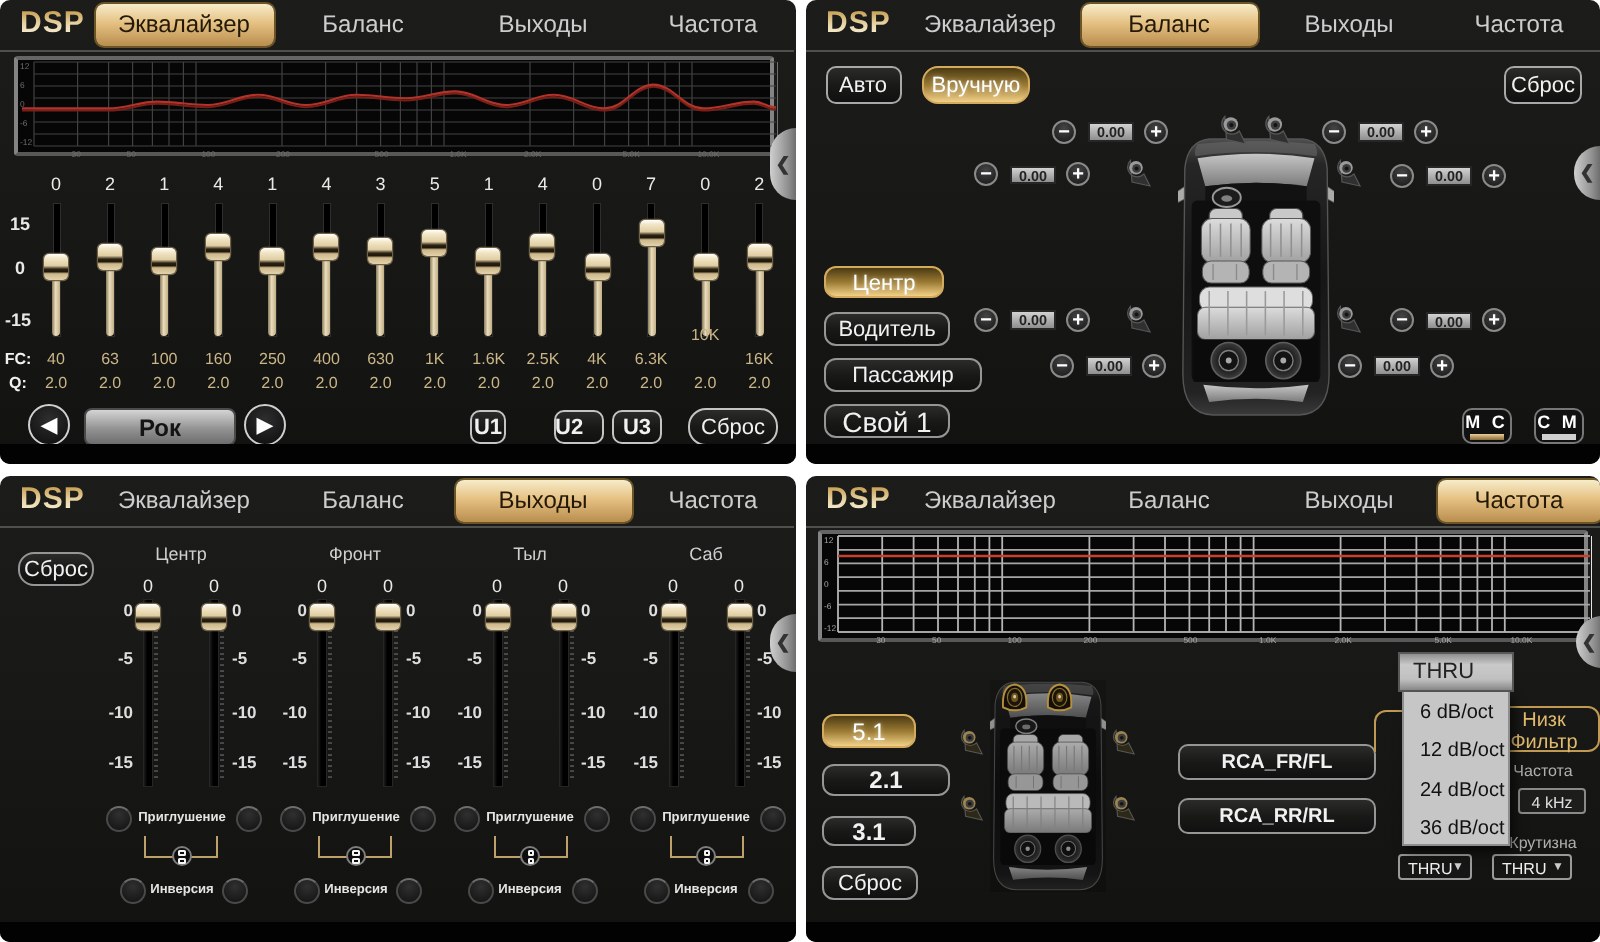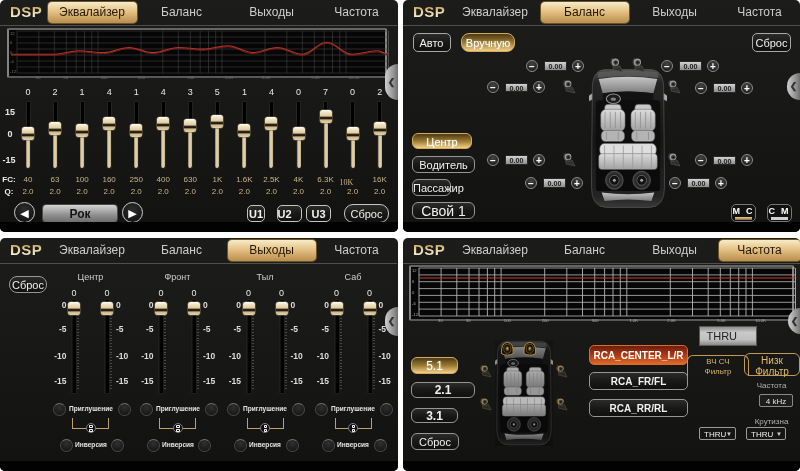--- a/index.html
+++ b/index.html
@@ -146,38 +146,38 @@
       <div class="a" style="left:315.55px;top:88px;width:20px;height:9px;font-size:9px;color:#e9e9e9;font-weight:normal;text-align:center;line-height:9px;">7</div>
       <div class="a " style="left:324.05px;top:101.5px;width:3px;height:66.5px;background:#000;box-shadow:0 0 0 0.5px #2e2e2e;"></div>
       <div class="a " style="left:323.55px;top:121.2px;width:4px;height:46.8px;background:linear-gradient(90deg,#8a7a5c,#e9ddbd 45%,#c2ae84);border-radius:0 0 2px 2px;"></div>
       <div class="a " style="left:319.55px;top:109.7px;width:12px;height:13px;background:linear-gradient(180deg,#ffffff 0%,#f2e7c8 16%,#e0cda2 45%,#2a2212 58%,#1e180c 68%,#cdb78a 76%,#e2d2ac 100%);border-radius:2.5px;box-shadow:0 0 0 0.6px #6f6148;"></div>
       <div class="a" style="left:312.55px;top:175px;width:26px;height:10px;font-size:8px;color:#cab588;font-weight:normal;text-align:center;line-height:10px;">6.3K</div>
       <div class="a" style="left:312.55px;top:187px;width:26px;height:10px;font-size:8px;color:#cab588;font-weight:normal;text-align:center;line-height:10px;">2.0</div>
       <div class="a" style="left:342.6px;top:88px;width:20px;height:9px;font-size:9px;color:#e9e9e9;font-weight:normal;text-align:center;line-height:9px;">0</div>
       <div class="a " style="left:351.1px;top:101.5px;width:3px;height:66.5px;background:#000;box-shadow:0 0 0 0.5px #2e2e2e;"></div>
       <div class="a " style="left:350.6px;top:138.0px;width:4px;height:30.0px;background:linear-gradient(90deg,#8a7a5c,#e9ddbd 45%,#c2ae84);border-radius:0 0 2px 2px;"></div>
       <div class="a " style="left:346.6px;top:126.5px;width:12px;height:13px;background:linear-gradient(180deg,#ffffff 0%,#f2e7c8 16%,#e0cda2 45%,#2a2212 58%,#1e180c 68%,#cdb78a 76%,#e2d2ac 100%);border-radius:2.5px;box-shadow:0 0 0 0.6px #6f6148;"></div>
-      <div class="a" style="left:339.6px;top:178px;width:26px;height:10px;font-size:8px;color:#cab588;font-weight:normal;line-height:10px;font-family:Liberation Serif, serif;">10K</div>
+      <div class="a" style="left:339.6px;top:163px;width:26px;height:10px;font-size:8px;color:#cab588;font-weight:normal;text-align:center;line-height:10px;">10K</div>
       <div class="a" style="left:339.6px;top:187px;width:26px;height:10px;font-size:8px;color:#cab588;font-weight:normal;text-align:center;line-height:10px;">2.0</div>
       <div class="a" style="left:369.65000000000003px;top:88px;width:20px;height:9px;font-size:9px;color:#e9e9e9;font-weight:normal;text-align:center;line-height:9px;">2</div>
       <div class="a " style="left:378.15000000000003px;top:101.5px;width:3px;height:66.5px;background:#000;box-shadow:0 0 0 0.5px #2e2e2e;"></div>
       <div class="a " style="left:377.65000000000003px;top:133.2px;width:4px;height:34.80000000000001px;background:linear-gradient(90deg,#8a7a5c,#e9ddbd 45%,#c2ae84);border-radius:0 0 2px 2px;"></div>
       <div class="a " style="left:373.65000000000003px;top:121.69999999999999px;width:12px;height:13px;background:linear-gradient(180deg,#ffffff 0%,#f2e7c8 16%,#e0cda2 45%,#2a2212 58%,#1e180c 68%,#cdb78a 76%,#e2d2ac 100%);border-radius:2.5px;box-shadow:0 0 0 0.6px #6f6148;"></div>
       <div class="a" style="left:366.65000000000003px;top:175px;width:26px;height:10px;font-size:8px;color:#cab588;font-weight:normal;text-align:center;line-height:10px;">16K</div>
       <div class="a" style="left:366.65000000000003px;top:187px;width:26px;height:10px;font-size:8px;color:#cab588;font-weight:normal;text-align:center;line-height:10px;">2.0</div>
       <div class="a " style="left:14px;top:202px;width:21px;height:21px;background:radial-gradient(circle at 50% 35%,#2e2e2e,#0c0c0c);border:1.6px solid #cfcfcf;border-radius:50%;">
         <div style="width:100%;text-align:center;line-height:20px;font-size:11px;color:#fff;">◀</div>
       </div>
       <div class="a " style="left:42px;top:204px;width:76px;height:18.5px;background:linear-gradient(180deg,#d4d4d4,#939393 55%,#6d6d6d);border-radius:4px;border:1px solid #4a4a4a;">
         <div style="width:100%;text-align:center;line-height:18px;font-size:12px;color:#141414;font-weight:bold;">Рок</div>
       </div>
       <div class="a " style="left:122px;top:202px;width:21px;height:21px;background:radial-gradient(circle at 50% 35%,#2e2e2e,#0c0c0c);border:1.6px solid #cfcfcf;border-radius:50%;">
         <div style="width:100%;text-align:center;line-height:20px;font-size:11px;color:#fff;">▶</div>
       </div>
-      <div class="a " style="left:247.0px;top:205px;width:18px;height:17px;background:linear-gradient(180deg,#2b2b29 0%,#191917 50%,#101010 100%);border:1.4px solid #c4c4c4;border-radius:5px;">
+      <div class="a " style="left:235px;top:205px;width:18px;height:17px;background:linear-gradient(180deg,#2b2b29 0%,#191917 50%,#101010 100%);border:1.4px solid #c4c4c4;border-radius:5px;">
         <div style="width:100%;text-align:center;line-height:17px;font-size:11px;color:#f1f1f1;font-weight:bold;">U1</div>
       </div>
       <div class="a " style="left:276.5px;top:205px;width:25px;height:17px;background:linear-gradient(180deg,#2b2b29 0%,#191917 50%,#101010 100%);border:1.4px solid #c4c4c4;border-radius:5px;">
         <div style="width:100%;line-height:17px;font-size:11px;color:#f1f1f1;font-weight:bold;">U2</div>
       </div>
       <div class="a " style="left:306.0px;top:205px;width:25px;height:17px;background:linear-gradient(180deg,#2b2b29 0%,#191917 50%,#101010 100%);border:1.4px solid #c4c4c4;border-radius:5px;">
         <div style="width:100%;text-align:center;line-height:17px;font-size:11px;color:#f1f1f1;font-weight:bold;">U3</div>
       </div>
       <div class="a " style="left:344px;top:204px;width:45px;height:19px;background:linear-gradient(180deg,#2b2b29 0%,#191917 50%,#101010 100%);border:1.4px solid #c4c4c4;border-radius:9px;">
         <div style="width:100%;text-align:center;line-height:19px;font-size:11px;color:#f1f1f1;">Сброс</div>
@@ -379,21 +379,21 @@
       </div>
       <div class="a " style="left:312px;top:176.5px;width:12px;height:12px;background:radial-gradient(circle at 50% 32%,#454545,#161616);border:1px solid #8a8a8a;border-radius:50%;">
         <div style="width:100%;text-align:center;line-height:12px;font-size:10px;color:#fff;font-weight:bold;">+</div>
       </div>
       <div class="a " style="left:9px;top:133px;width:60px;height:16px;background:linear-gradient(180deg,#4b3a12 0%,#9a7a33 50%,#f2d088 100%);border:1.2px solid #d4ab5e;border-radius:6px;">
         <div style="width:100%;text-align:center;line-height:16px;font-size:11px;color:#fff;text-shadow:0 0 2px #fff7;">Центр</div>
       </div>
       <div class="a " style="left:9px;top:155.5px;width:63px;height:17.5px;background:linear-gradient(180deg,#2b2b29 0%,#191917 50%,#101010 100%);border:1.2px solid #969696;border-radius:6px;">
         <div style="width:100%;text-align:center;line-height:17.5px;font-size:11px;color:#f1f1f1;">Водитель</div>
       </div>
-      <div class="a " style="left:9px;top:178.5px;width:39px;height:17.5px;background:linear-gradient(180deg,#2b2b29 0%,#191917 50%,#101010 100%);border:1.2px solid #969696;border-radius:6px;">
+      <div class="a " style="left:9px;top:178.5px;width:79px;height:17.5px;background:linear-gradient(180deg,#2b2b29 0%,#191917 50%,#101010 100%);border:1.2px solid #969696;border-radius:6px;">
         <div style="width:100%;text-align:center;line-height:17.5px;font-size:11px;color:#f1f1f1;">Пассажир</div>
       </div>
       <div class="a " style="left:9px;top:201.5px;width:63px;height:17.5px;background:linear-gradient(180deg,#2b2b29 0%,#191917 50%,#101010 100%);border:1.2px solid #969696;border-radius:6px;">
         <div style="width:100%;text-align:center;line-height:17.5px;font-size:14px;color:#f1f1f1;">Свой 1</div>
       </div>
       <div class="a " style="left:328px;top:204px;width:25px;height:18px;border:1.2px solid #777;border-radius:5px;background:#111;">
         <div style="width:100%;text-align:center;line-height:13px;font-size:9px;color:#fff;font-weight:bold;letter-spacing:2px;">M C</div>
         <div style="margin:-1px auto 0;width:17px;height:3px;background:linear-gradient(180deg,#e7cf9c,#8a6a34);"></div>
       </div>
       <div class="a " style="left:364px;top:204px;width:25px;height:18px;border:1.2px solid #777;border-radius:5px;background:#111;">
@@ -701,23 +701,20 @@
         <circle cx="5" cy="4.9" r="3.4" fill="#9a8450"></circle>
         <circle cx="5.3" cy="5.2" r="2.2" fill="#3e3e3e"></circle>
         <circle cx="5.3" cy="5.2" r="1" fill="#151515"></circle>
       </svg>
       <svg class="a" style="left:153px;top:159px" width="12" height="14" viewBox="0 0 13 15">
         <path d="M2.2,1.2 A4.3,4.3 0 1 0 9,8 L12,14 L3,12 Z" fill="#2e2817" stroke="#565656" stroke-width="0.6"></path>
         <circle cx="5" cy="4.9" r="3.4" fill="#9a8450"></circle>
         <circle cx="5.3" cy="5.2" r="2.2" fill="#3e3e3e"></circle>
         <circle cx="5.3" cy="5.2" r="1" fill="#151515"></circle>
       </svg>
-      <div class="a " style="left:186px;top:107px;width:99px;height:20px;background:linear-gradient(180deg,#6f1d0d 0%,#b33d14 55%,#e06a28 100%);border:1.2px solid #d96a30;border-radius:5px;">
-        <div style="width:100%;text-align:center;line-height:20px;font-size:10px;color:#fff;font-weight:bold;">RCA_CENTER_L/R</div>
-      </div>
       <div class="a " style="left:186px;top:134px;width:99px;height:18px;background:linear-gradient(180deg,#2b2b29 0%,#191917 50%,#101010 100%);border:1.2px solid #969696;border-radius:5px;">
         <div style="width:100%;text-align:center;line-height:18px;font-size:10px;color:#f1f1f1;font-weight:bold;">RCA_FR/FL</div>
       </div>
       <div class="a " style="left:186px;top:161px;width:99px;height:18px;background:linear-gradient(180deg,#2b2b29 0%,#191917 50%,#101010 100%);border:1.2px solid #969696;border-radius:5px;">
         <div style="width:100%;text-align:center;line-height:18px;font-size:10px;color:#f1f1f1;font-weight:bold;">RCA_RR/RL</div>
       </div>
       <div class="a " style="left:284px;top:117px;width:62px;height:21px;border:1.2px solid #c09a52;border-radius:6px 6px 0 0;border-bottom:none;">
         <div style="width:100%;text-align:center;font-size:8px;line-height:10px;color:#d9b36a;padding-top:1px;">ВЧ СЧ<br>Фильтр</div>
       </div>
       <div class="a " style="left:341px;top:115px;width:56px;height:23px;border:1.2px solid #c09a52;border-radius:6px;">
@@ -732,17 +729,23 @@
         <div style="position:absolute;left:4px;top:0;line-height:13px;font-size:8px;color:#f0f0f0;">THRU</div>
         <div style="position:absolute;right:3px;top:0;line-height:13px;font-size:6px;color:#ccc;">▼</div>
       </div>
       <div class="a " style="left:343px;top:188.5px;width:40px;height:13px;background:#161614;border:1px solid #9a9a9a;border-radius:2px;">
         <div style="position:absolute;left:4px;top:0;line-height:13px;font-size:8px;color:#f0f0f0;">THRU</div>
         <div style="position:absolute;right:3px;top:0;line-height:13px;font-size:6px;color:#ccc;">▼</div>
       </div>
       <div class="a " style="left:295.5px;top:88px;width:58px;height:19.5px;background:linear-gradient(180deg,#8f8f8f 0%,#c9c9c9 30%,#c0c0c0 70%,#8a8a8a 100%);border:1px solid #585858;z-index:5;">
         <div style="position:absolute;left:7px;top:0;line-height:19px;font-size:11px;color:#222;">THRU</div>
       </div>
+      <div class="a " style="left:298px;top:107.5px;width:54px;height:77.5px;background:#c6c6c6;border:1px solid #8d8d8d;border-top:none;box-shadow:2px 3px 5px #0009;z-index:5;">
+        <div style="position:absolute;left:8px;top:5.0px;font-size:10px;color:#111;">6 dB/oct</div>
+        <div style="position:absolute;left:8px;top:24.6px;font-size:10px;color:#111;">12 dB/oct</div>
+        <div style="position:absolute;left:8px;top:44.2px;font-size:10px;color:#111;">24 dB/oct</div>
+        <div style="position:absolute;left:8px;top:63.8px;font-size:10px;color:#111;">36 dB/oct</div>
+      </div>
       <div class="a " style="left:385px;top:70px;width:13px;height:26px;background:linear-gradient(90deg,#cfcfcf,#8f8f8f 70%,#6e6e6e);border-radius:15px 0 0 15px/15px 0 0 15px;">
         <div style="width:100%;text-align:center;line-height:26px;font-size:9px;color:#333;font-weight:bold;">❮</div>
       </div>
       <div class="bar"></div>
     </div>
   </div>
 </body></html>

